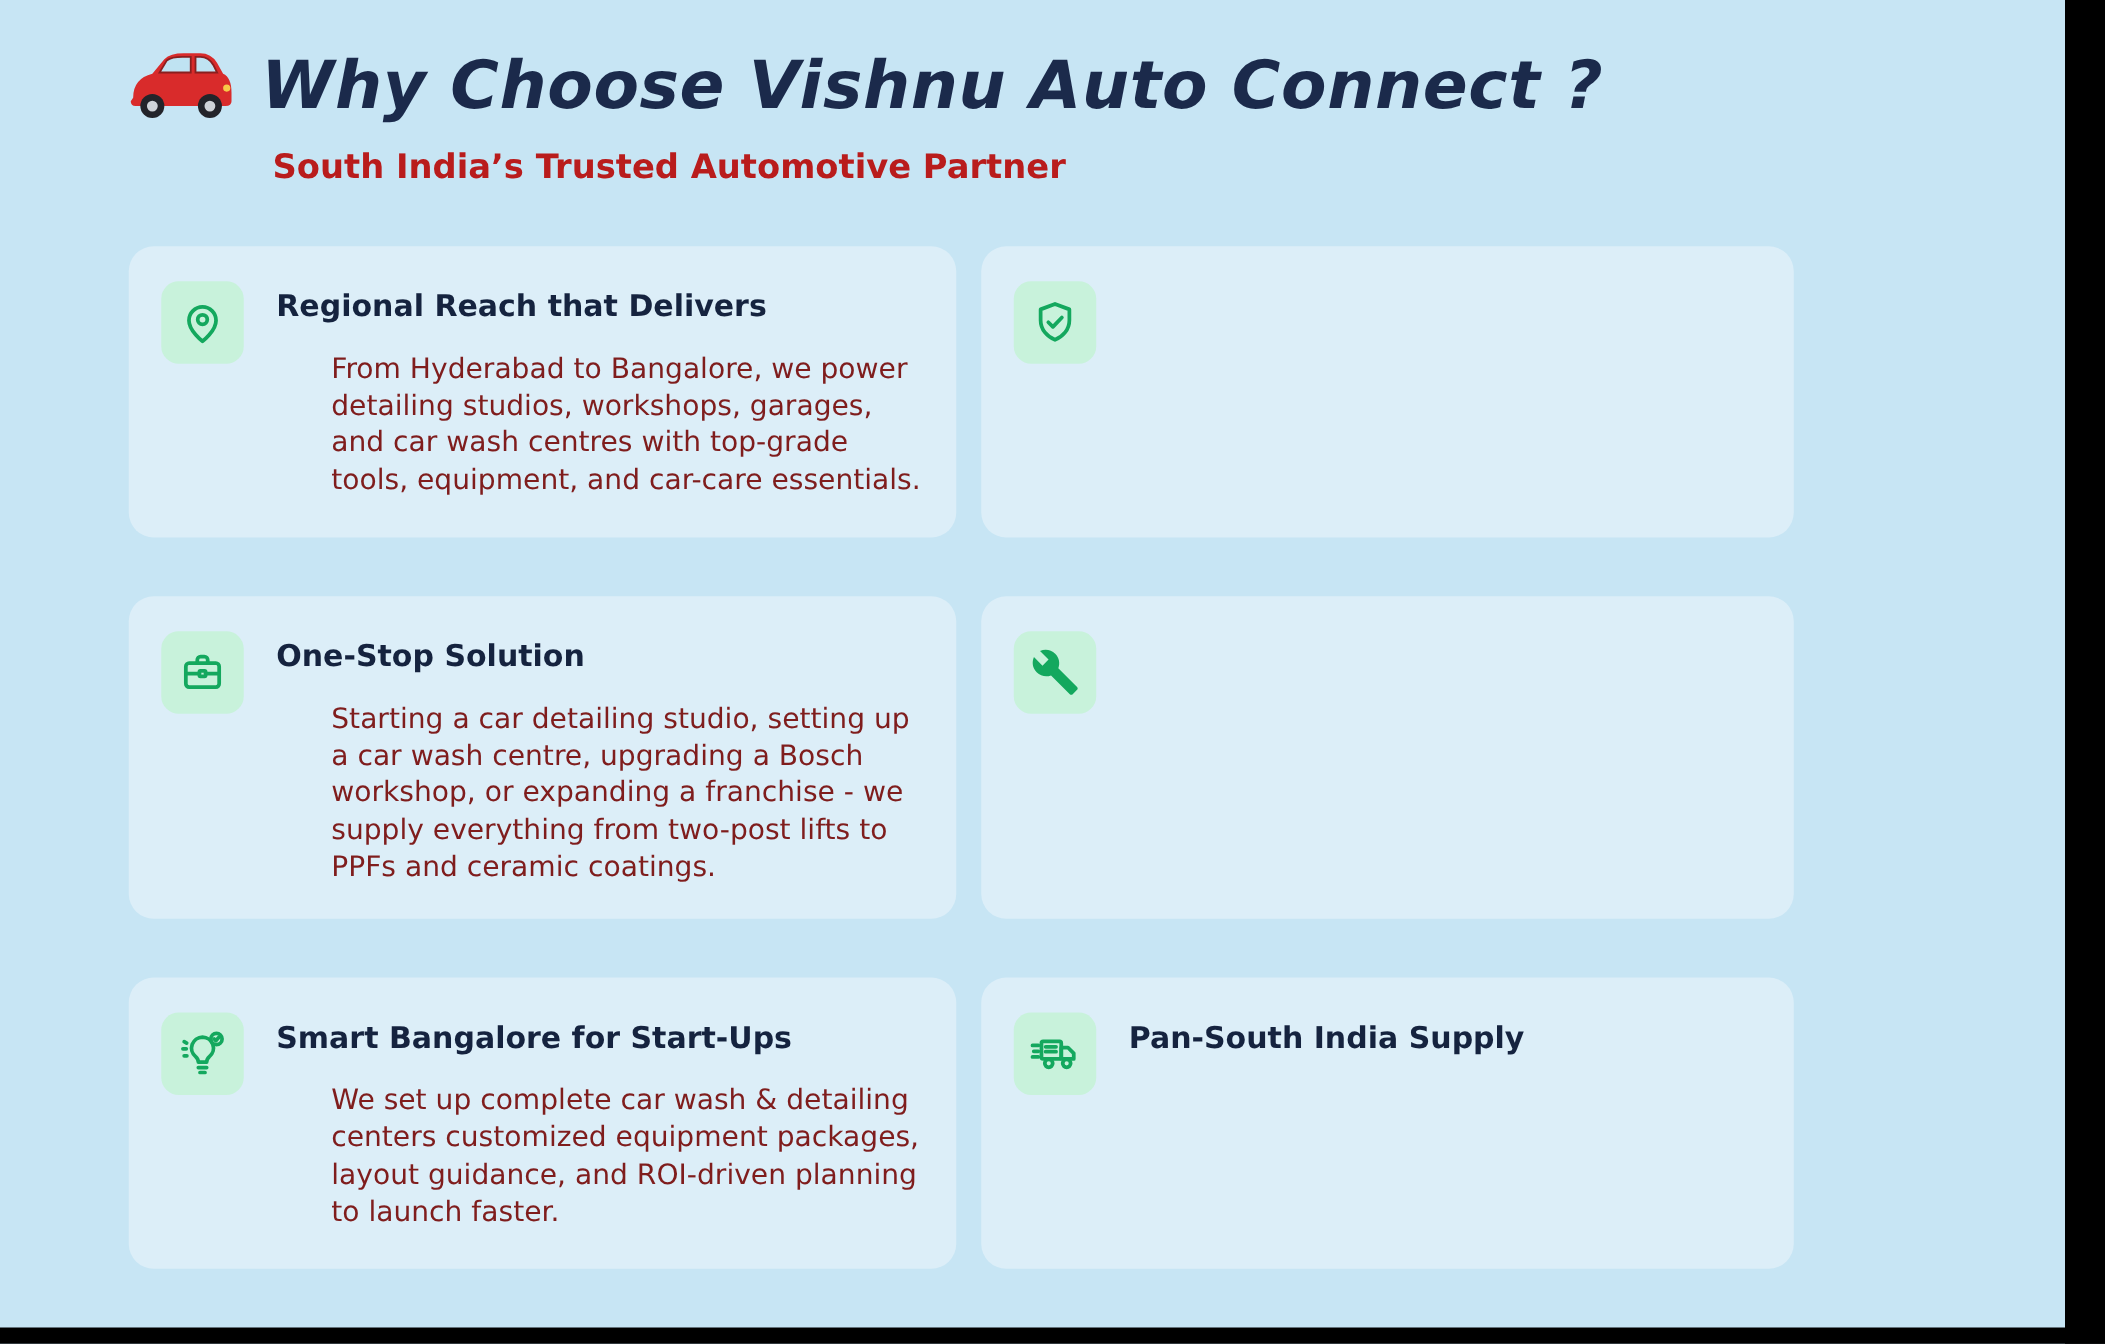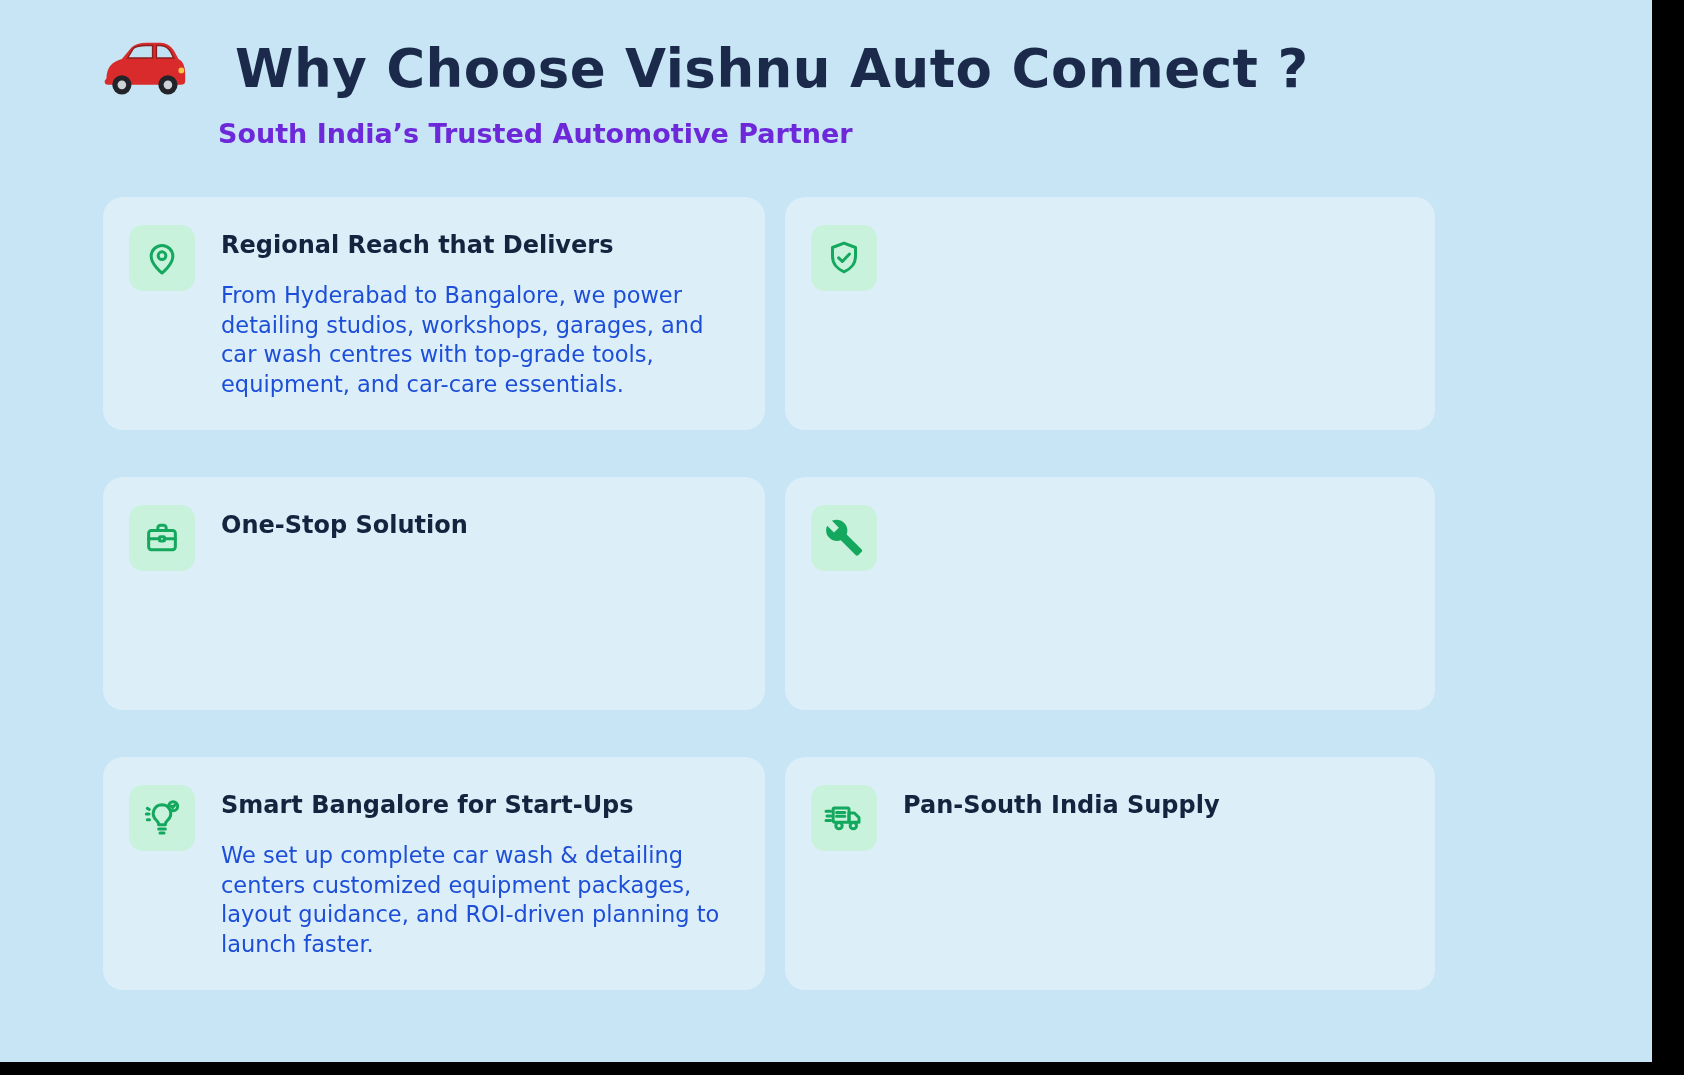--- a/index.html
+++ b/index.html
@@ -7,35 +7,36 @@
   body {
     background:#c7e5f4;
     font-family:"DejaVu Sans", sans-serif;
     position:relative;
     overflow:hidden;
     color:#1d2b4a;
   }
   .header {
     display:flex;
     align-items:center;
-    gap:44px;
+    gap:18px;
     padding:34px 12px 0 95px;
+    font-style:italic;
   }
   .car-badge { width:96px; height:68px; flex:none; }
   .page-title {
     font-size:53px;
     font-weight:bold;
     color:#1b2a4b;
     letter-spacing:0.5px;
   }
   .page-subtitle {
     margin:16px 0 0 218px;
     font-size:27px;
     font-weight:bold;
-    color:#6d28d9;
+    color:#b91c1c;
   }
   .grid {
     position:absolute;
     left:103px;
     top:197px;
     display:grid;
     grid-template-columns:662px 650px;
     column-gap:20px;
     row-gap:47px;
   }
@@ -60,22 +61,23 @@
   .icon-box svg { width:40px; height:40px; }
   .card-text { flex:1; }
   .card-title {
     font-size:24px;
     font-weight:bold;
     color:#15233f;
     margin:6px 0 22px 0;
   }
   .card-body {
     font-size:22.5px;
-    color:#1d4ed8;
+    color:#7f1d1d;
     line-height:1.32;
+    margin-left:44px;
   }
   .edge-right {
     position:absolute; top:0; right:0;
     width:32px; height:100%;
     background:#000;
   }
   .edge-bottom {
     position:absolute; left:0; bottom:0;
     width:100%; height:13px;
     background:#000;
@@ -130,20 +132,21 @@
     <span class="icon-box">
       <svg viewBox="0 0 24 24" class="stroke-ic">
         <rect x="4" y="7.5" width="16" height="11.5" rx="1.6"></rect>
         <path d="M9.5 7.5V6a1.6 1.6 0 0 1 1.6-1.6h1.8A1.6 1.6 0 0 1 14.5 6v1.5"></path>
         <path d="M4 12.5h6.5 M13.5 12.5H20"></path>
         <rect x="10.5" y="11.2" width="3" height="2.6" rx="0.5"></rect>
       </svg>
     </span>
     <div class="card-text">
       <h3 class="card-title">One-Stop Solution</h3>
+      <p class="card-body">Starting a car detailing studio, setting up a car wash centre, upgrading a Bosch workshop, or expanding a franchise - we supply everything from two-post lifts to PPFs and ceramic coatings.</p>
     </div>
   </div>
 
   <div class="card">
     <span class="icon-box">
       <svg viewBox="0 0 24 24">
         <path fill="#14a85e" d="M22.6 18.9l-9-9c.9-2.3.4-5-1.5-6.9C10.1 1 7.2.6 4.8 1.7l4.1 4.1L6 8.7 1.9 4.6C.8 7 1.2 9.9 3.2 11.9c1.9 1.9 4.6 2.4 6.9 1.5l9 9c.4.4 1 .4 1.4 0l2.1-2.1c.4-.4.4-1 0-1.4z"></path>
       </svg>
     </span>
   </div>

